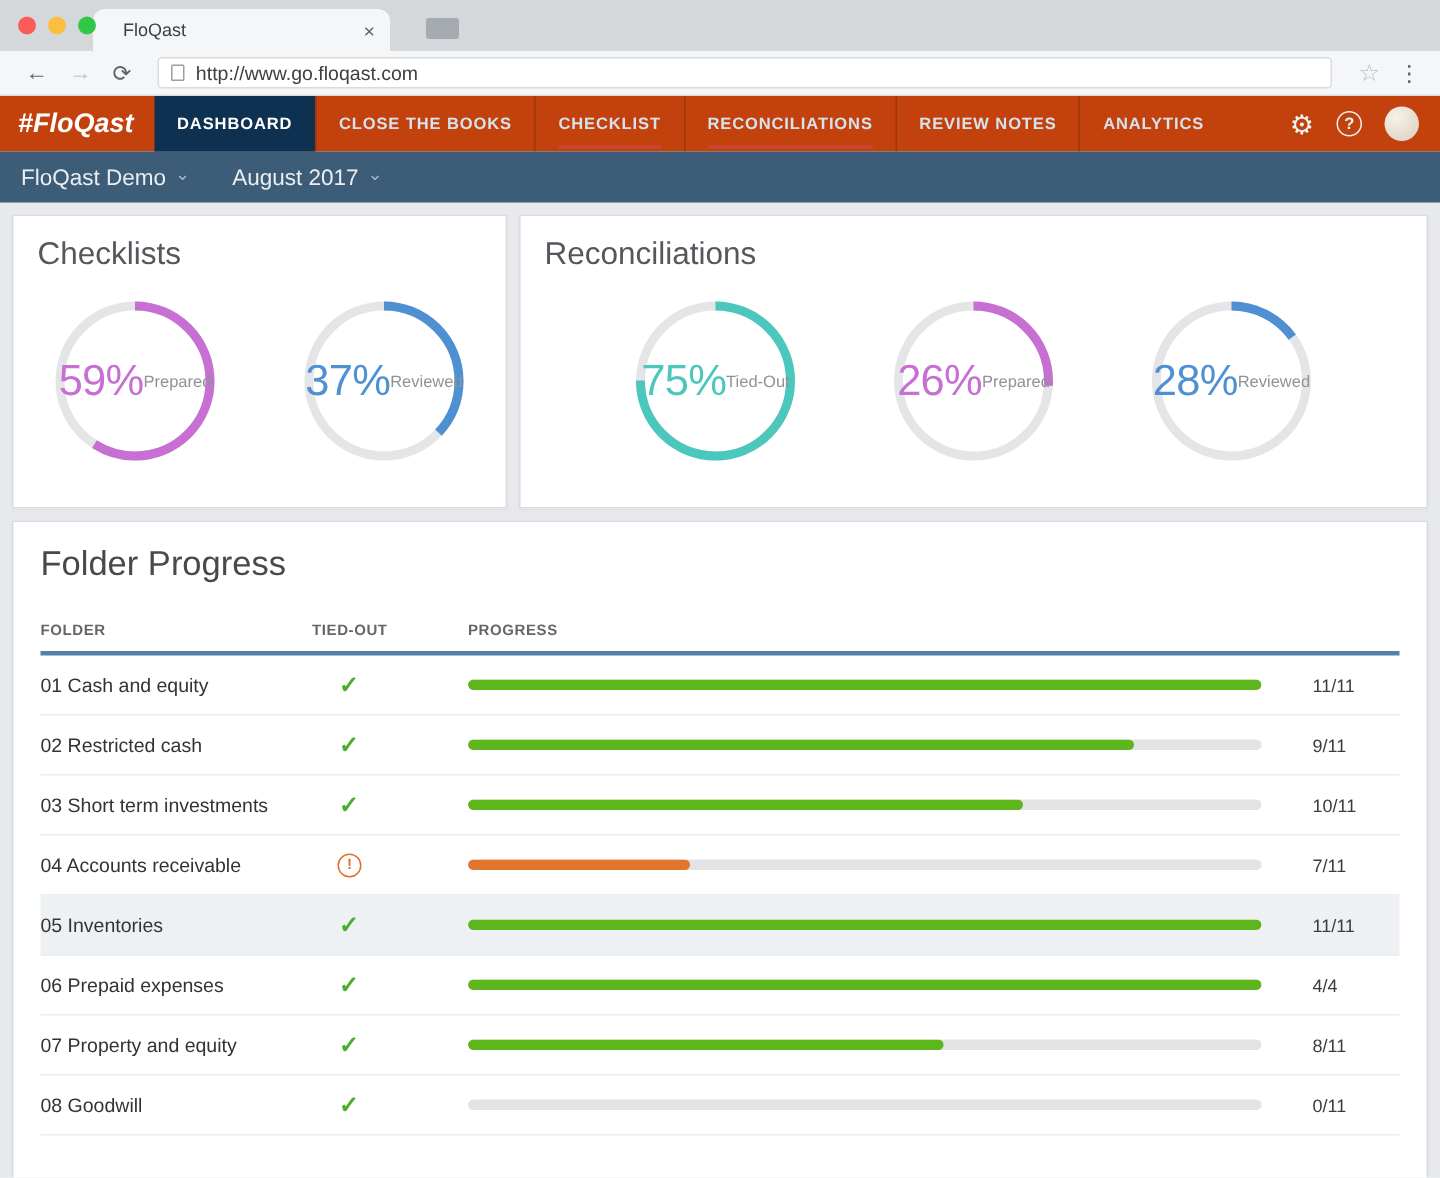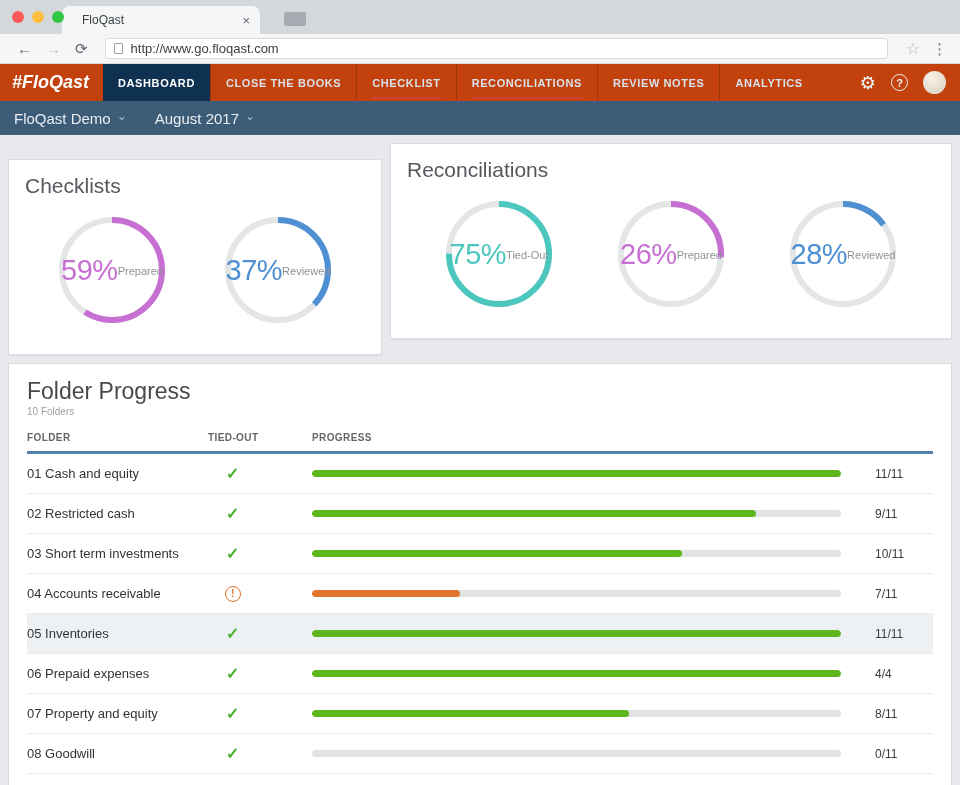--- a/index.html
+++ b/index.html
@@ -50,37 +50,37 @@
   .subnav { height:34px; background:#3d5c77; display:flex; align-items:center; padding:0 14px; }
   .subnav-sel { display:flex; align-items:center; color:#e9eef3; font-size:15px; cursor:default; }
   .subnav-sel + .subnav-sel { margin-left:28px; }
   .chevron { color:#a9bac8; font-size:12px; margin-left:6px; transform:translateY(-2px); }
 
   
   .content { padding:8px; }
   .card { background:#fff; border:1px solid #d9dcde; box-shadow:0 1px 2px rgba(0,0,0,.05); }
   .cards-row { display:flex; gap:8px; }
   .cards-row .card { height:196px; padding:14px 16px; }
-  .card-checklists { width:374px;margin-top:16px; }
+  .card-checklists { width:330px; }
   .card-recon { flex:1; }
   .card h2 { font-size:21px; font-weight:400; color:#54585d; }
   .donuts { display:flex; justify-content:center; margin-top:16px; }
   .card-checklists .donuts { gap:54px; }
   .card-recon .donuts { gap:60px; }
   .donut { position:relative; width:112px; height:112px; }
   .donut-center { position:absolute; inset:0; display:flex; flex-direction:row;
     align-items:center; justify-content:center; }
   .donut-pct { font-size:29px; font-weight:400; letter-spacing:-.5px; }
   .donut-label { font-size:11px; color:#8f9296; margin-top:1px; }
 
   
   .folder-card { margin-top:8px; padding:14px 18px 0 18px; height:450px; overflow:hidden; }
   .folder-card h2 { font-size:23px; color:#47494c; }
   .fp-subtitle { font-size:10px; color:#9b9ea2; margin-top:1px; }
-  .fp-header { display:flex; align-items:flex-end; margin-top:15px; padding-bottom:8px;
+  .fp-header { display:flex; align-items:flex-end; margin-top:26px; padding-bottom:8px;
     border-bottom:3px solid #5580ab; font-size:10px; font-weight:700; color:#63666a; letter-spacing:.4px; }
   .col-folder { width:181px; }
   .col-status { width:104px; display:flex; align-items:center; }
   .col-progress { flex:1; padding-right:34px; }
   .col-count { width:58px; }
   .fp-row { display:flex; align-items:center; height:40px; border-bottom:1px solid #ececec; }
   .fp-row.highlighted { background:#eef1f4; }
   .fp-row .col-folder { font-size:13px; color:#333; }
   .fp-row .col-count { font-size:12px; color:#3c3c3c; }
   .check-icon { color:#49ad27; font-size:16px; font-weight:700; margin-left:18px; }
@@ -206,21 +206,20 @@
        <div class="donut-center">
          <div class="donut-pct" style="color:#4e90d2">28%</div>
          <div class="donut-label">Reviewed</div>
        </div></div>
         </div>
     </section>
   </div>
 
   <section class="card folder-card">
     <h2>Folder Progress</h2>
-    <div class="fp-subtitle">10 Folders</div>
     <div class="fp-header">
       <div class="col-folder">FOLDER</div>
       <div class="col-status">TIED-OUT</div>
       <div class="col-progress">PROGRESS</div>
       <div class="col-count"></div>
     </div>
     <div class="fp-rows">
         <div class="fp-row">
           <div class="col-folder">01 Cash and equity</div>
        <div class="col-status">

